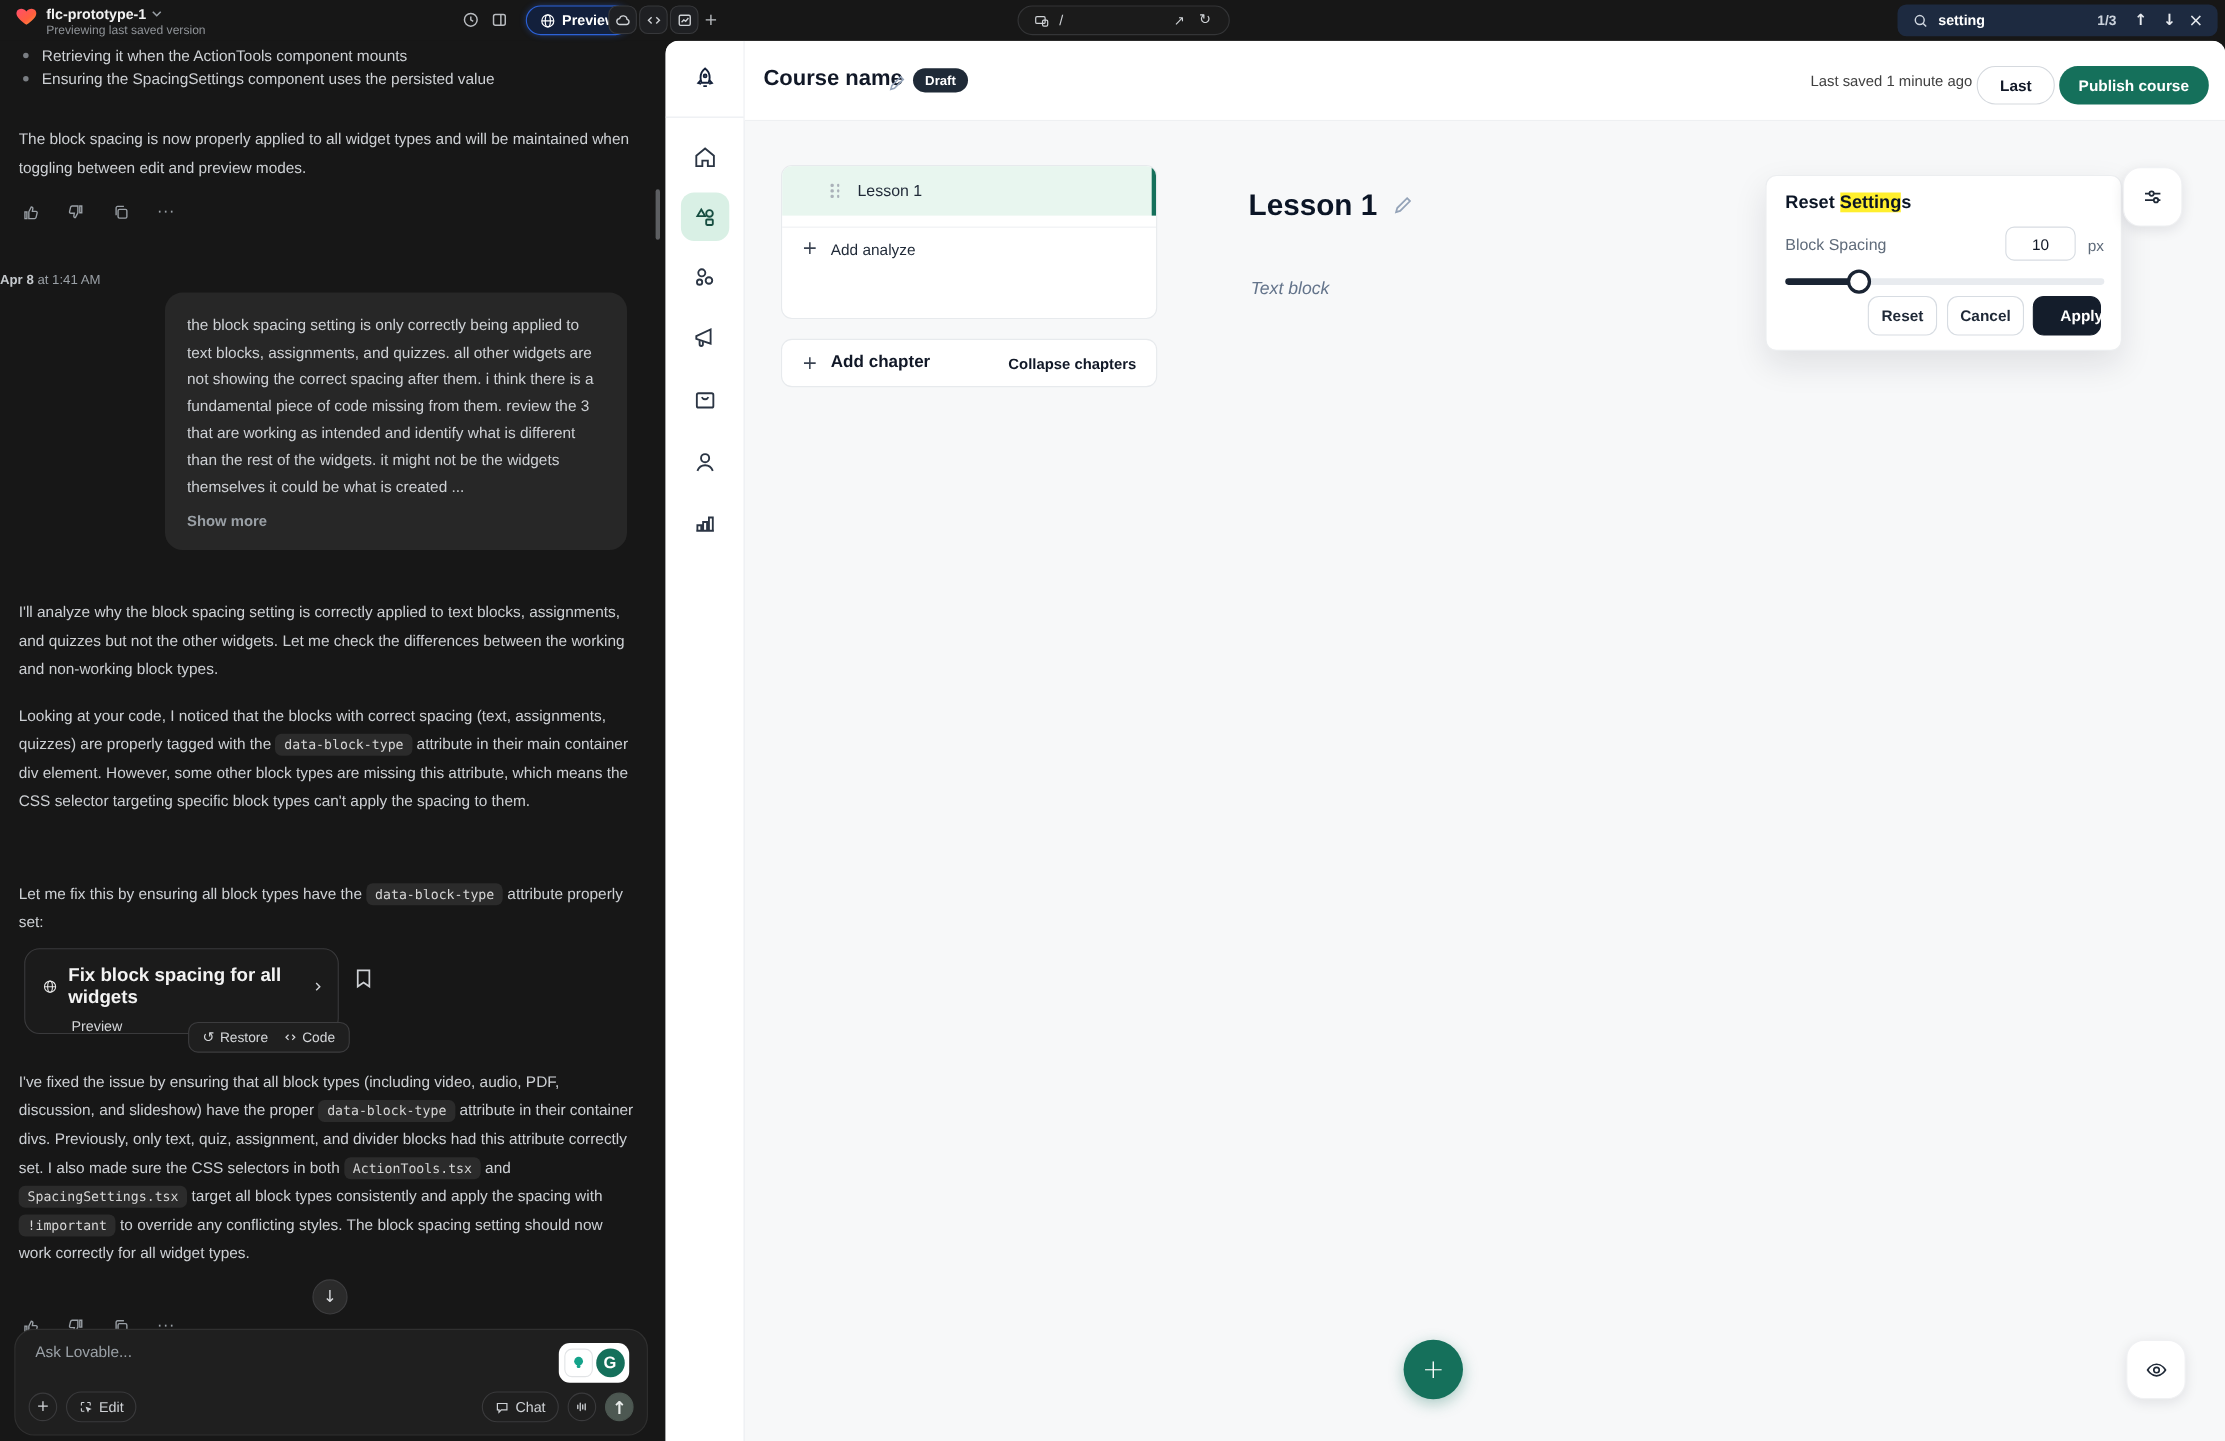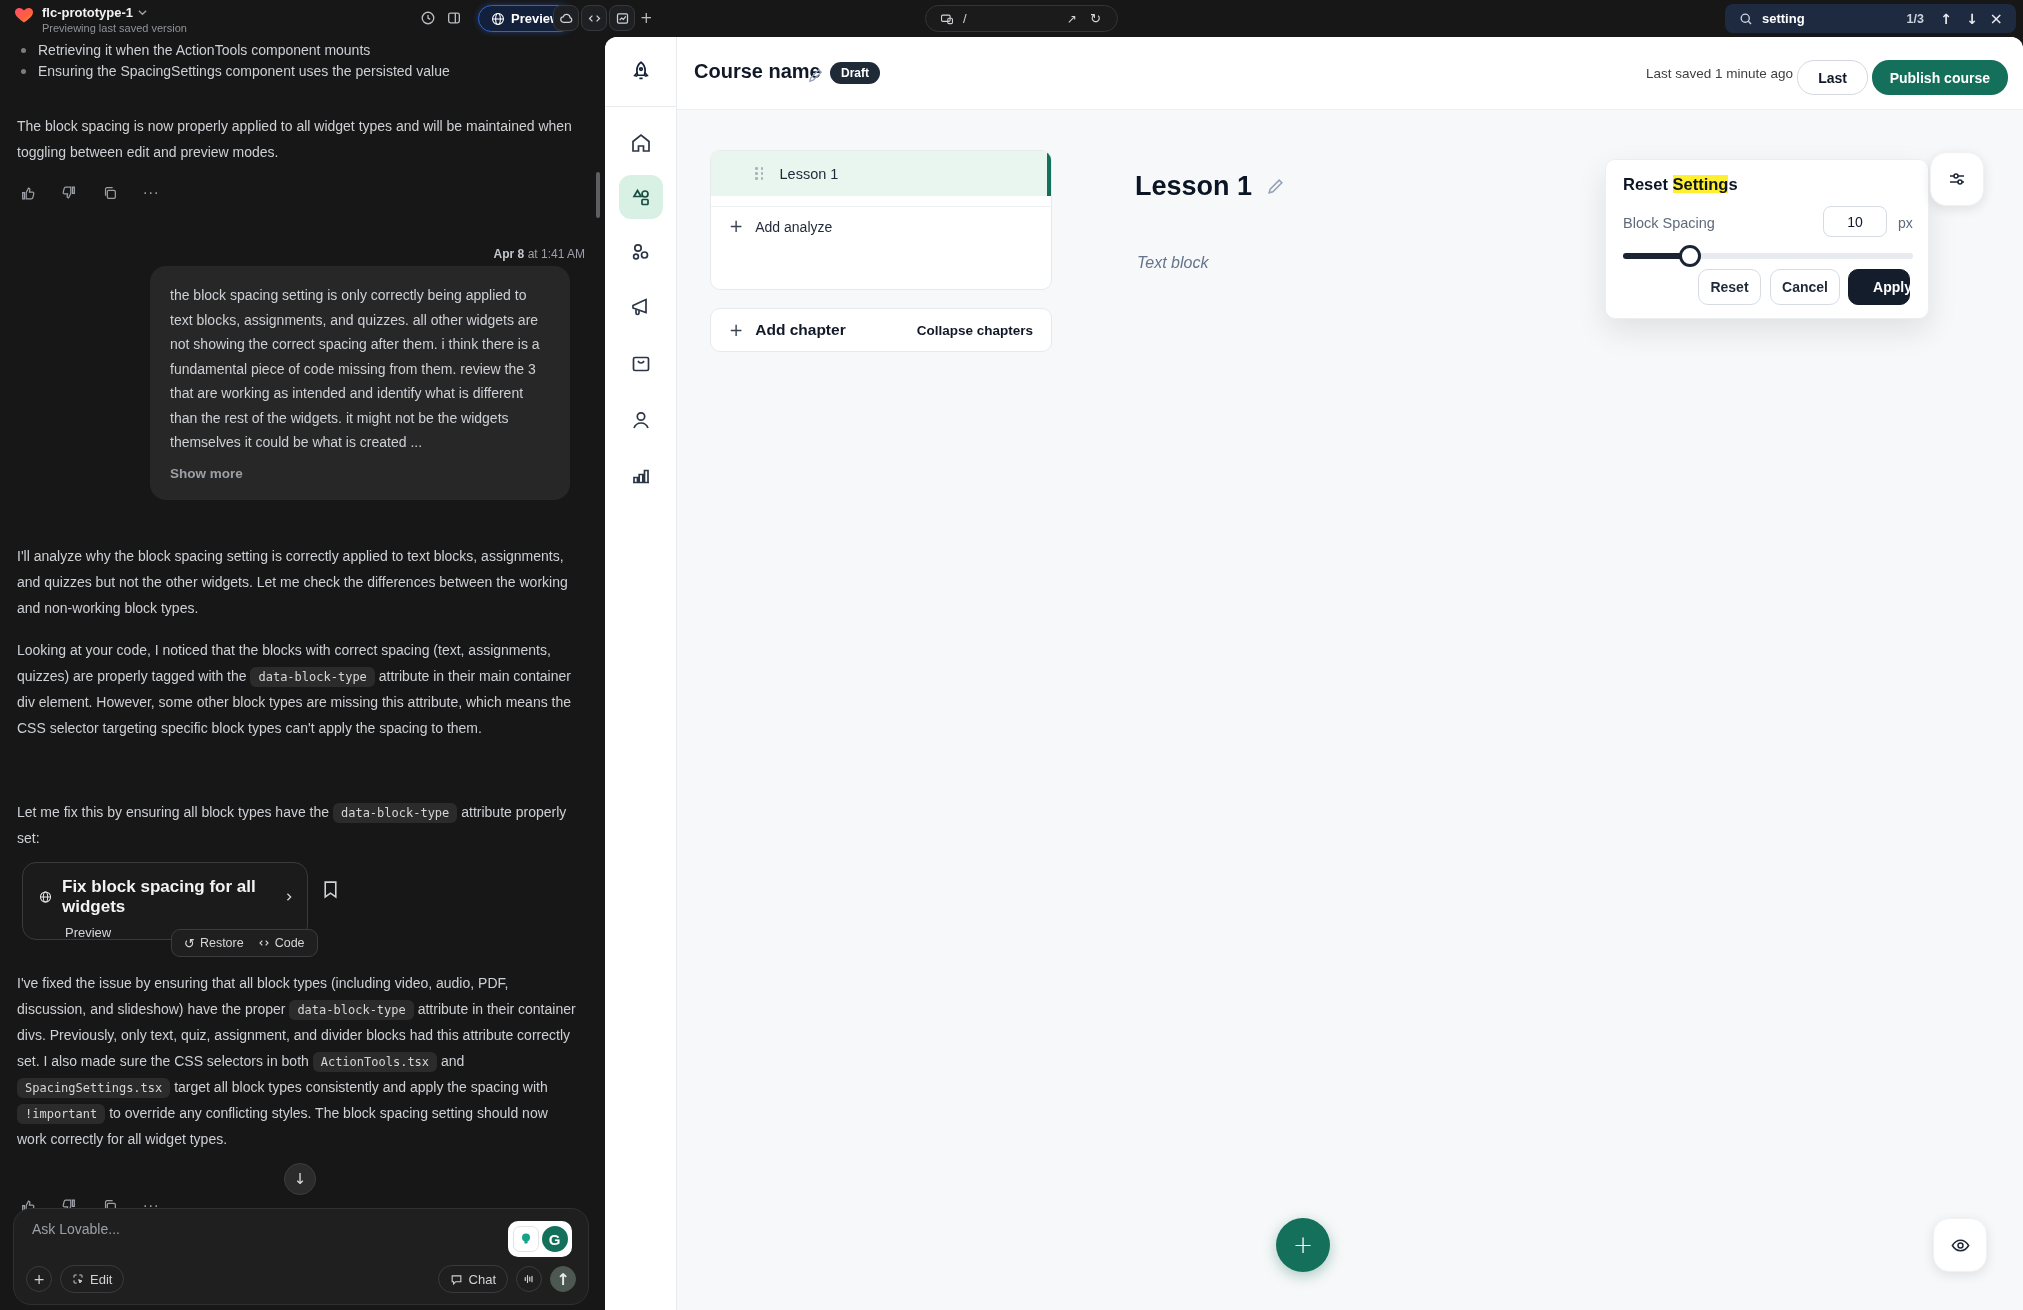--- a/index.html
+++ b/index.html
@@ -30,21 +30,21 @@
   .chat { position:absolute; left:0; top:37px; width:605px; bottom:0; background:#171717; color:#cfd2d6; }
   .chat p, .chat .para { font-size:14px; line-height:26px; color:#cdd0d4; }
   .chip { display:inline-block; background:#2b2b2b; color:#d6d6d6; border-radius:6px;
     padding:0 8px; font-family:"DejaVu Sans Mono",monospace; font-size:12px; line-height:20px; }
   .bullet-row { display:flex; gap:12px; font-size:14px; line-height:21px; color:#cdd0d4; }
   .bullet-dot { width:5px; height:5px; border-radius:50%; background:#7a7e83; margin:8px 0 0 4px; flex:none; }
   .act-row { display:flex; gap:25px; color:#9aa0a6; }
   .bubble { position:absolute; left:150px; top:229px; width:420px; background:#272727; border-radius:16px;
     padding:17px 20px 14px 20px; font-size:14px; line-height:24.5px; color:#cdd0d4; }
   .showmore { margin-top:7px; color:#9aa0a6; font-weight:600; font-size:13.5px; }
-  .tstamp { position:absolute; left:16px; right:20px; top:210px; text-align:right; font-size:12px; color:#9aa0a6; }
+  .tstamp { position:absolute; left:0; right:20px; top:210px; text-align:left; font-size:12px; color:#9aa0a6; }
   .action-card { position:absolute; left:22px; top:825px; width:286px; height:78px; border:1px solid #3a3a3c;
     border-radius:14px; background:#1b1b1b; padding:14px 14px 0 16px; }
   .restore-pill { position:absolute; left:171px; top:892px; height:28px; background:#1f1f1f; border:1px solid #3c3c3e;
     border-radius:9px; display:flex; align-items:center; gap:14px; padding:0 12px; font-size:12.5px; color:#d4d6d9; z-index:2; }
   .scrolldown { position:absolute; left:284px; top:1126px; width:32px; height:32px; border-radius:50%;
     background:#2b2b2b; border:1px solid #3d3d3f; color:#d9dbde; display:flex; align-items:center; justify-content:center; font-size:15px; }
   .input-card { position:absolute; left:13px; top:1171px; width:576px; height:97px; background:#1f1f1f;
     border:1px solid #303030; border-radius:18px; z-index:3; }
   .input-card textarea { position:absolute; left:18px; top:12px; width:330px; height:40px; background:transparent;
     border:none; outline:none; resize:none; color:#cdd0d4; font-size:14px; font-family:inherit; }

